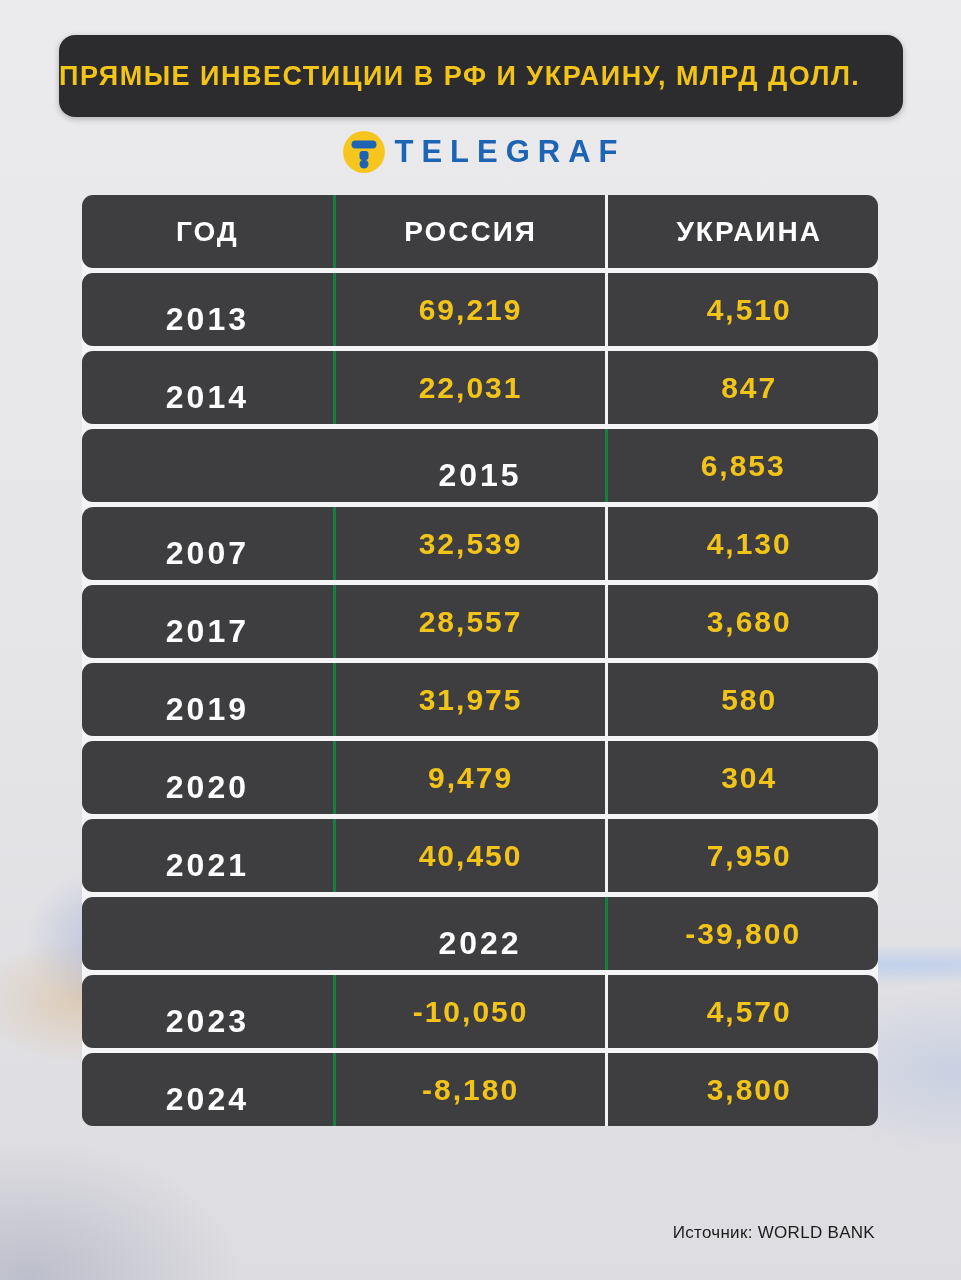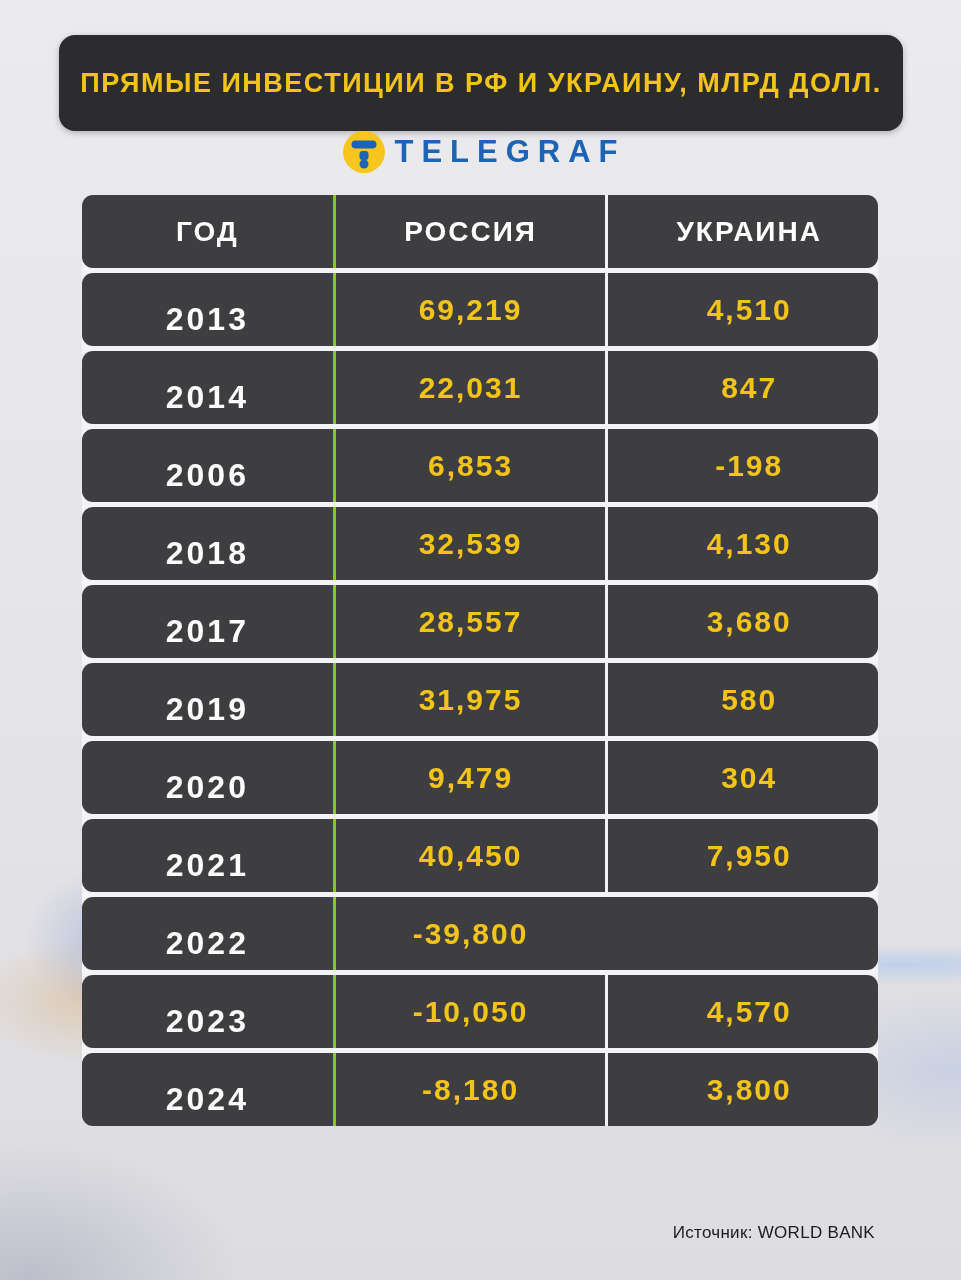--- a/index.html
+++ b/index.html
@@ -14,24 +14,24 @@
       radial-gradient(150px 90px at 80px 1000px, rgba(215,165,100,0.35), rgba(215,165,100,0) 70%),
       radial-gradient(400px 30px at 900px 965px, rgba(165,195,240,0.55), rgba(165,195,240,0) 70%),
       radial-gradient(220px 120px at 950px 1070px, rgba(150,175,225,0.30), rgba(150,175,225,0) 70%),
       radial-gradient(300px 200px at 30px 1280px, rgba(90,100,140,0.25), rgba(90,100,140,0) 70%),
       linear-gradient(180deg, #ebebed 0%, #e6e5e8 45%, #dddce0 100%);
   }
 
   .title-bar {
     position: absolute;
     left: 59px; top: 35px;
-    width: 844px; height: 96px;
+    width: 844px; height: 82px;
     background: var(--title-bar-dark, #2c2c2e);
     border-radius: 16px;
-    display: flex; align-items: center; justify-content: center;
+    display: flex; align-items: center; 
     box-shadow: 0 2px 6px rgba(0,0,0,0.25);
   }
   .title-bar .title-text {
     color: var(--accent-yellow, #f2c41a);
     font-size: 27px;
     font-weight: bold;
     letter-spacing: 1.5px;
     white-space: nowrap;
   }
 
@@ -59,27 +59,28 @@
     gap: 5px;
     background: #f4f4f6;
     border-radius: 13px;
   }
   .row {
     display: flex;
     height: 73px;
     border-radius: 11px;
     overflow: hidden;
     background: var(--cell-dark, #3e3d3f);
+    justify-content: flex-end;
   }
   .cell {
     display: flex; align-items: center; justify-content: center;
     box-sizing: border-box;
   }
   .c1 { width: 31.5%; }
-  .c2 { width: 34.25%; border-left: 3px solid #84cc16; }
+  .c2 { width: 34.25%; border-left: 3px solid #15803d; }
   .c3 { width: 34.25%; border-left: 3px solid #f2f1f3; padding-left: 12px; }
 
   .header-row .cell {
     color: #ffffff;
     font-size: 28px;
     font-weight: bold;
     letter-spacing: 2px;
   }
   .year {
     color: #fdfdfd;
@@ -132,26 +133,25 @@
       <div class="cell c1 year">2013</div>
       <div class="cell c2 val">69,219</div>
       <div class="cell c3 val">4,510</div>
     </div>
     <div class="row">
       <div class="cell c1 year">2014</div>
       <div class="cell c2 val">22,031</div>
       <div class="cell c3 val">847</div>
     </div>
     <div class="row">
-      <div class="cell c1 year">2006</div>
+      <div class="cell c1 year">2015</div>
       <div class="cell c2 val">6,853</div>
-      <div class="cell c3 val">-198</div>
     </div>
     <div class="row">
-      <div class="cell c1 year">2018</div>
+      <div class="cell c1 year">2007</div>
       <div class="cell c2 val">32,539</div>
       <div class="cell c3 val">4,130</div>
     </div>
     <div class="row">
       <div class="cell c1 year">2017</div>
       <div class="cell c2 val">28,557</div>
       <div class="cell c3 val">3,680</div>
     </div>
     <div class="row">
       <div class="cell c1 year">2019</div>

